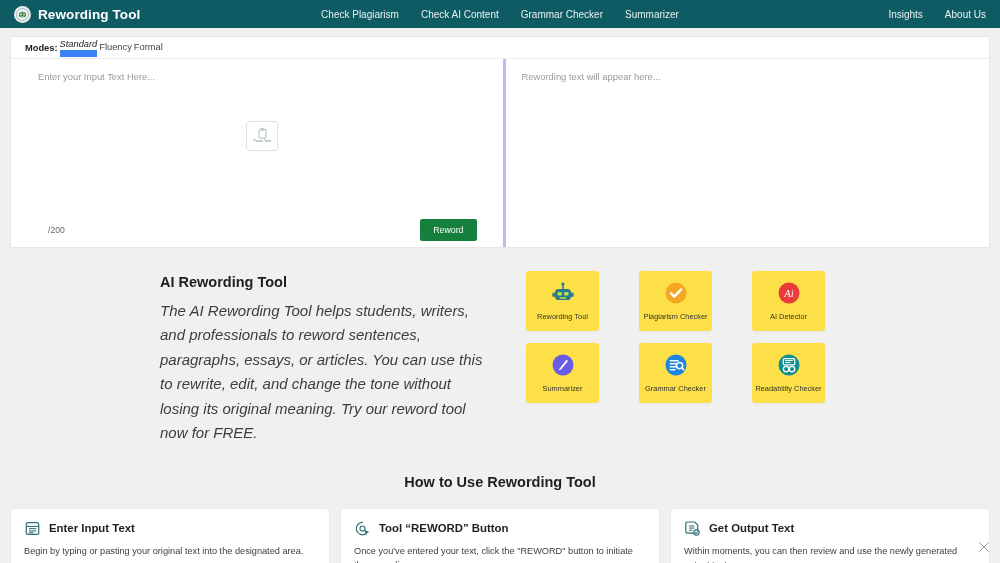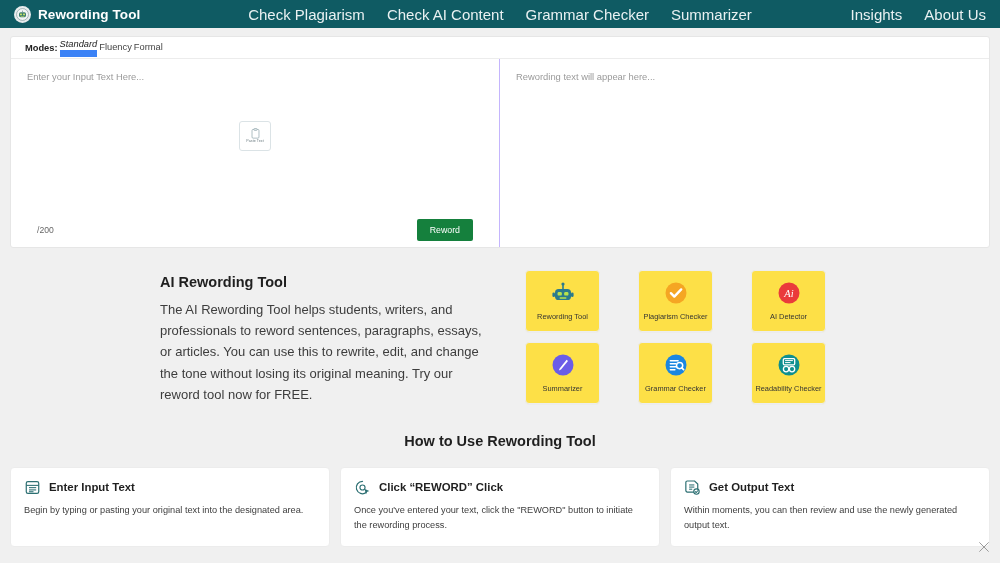--- a/index.html
+++ b/index.html
@@ -33,21 +33,21 @@
   }
   .nav-center {
     position: absolute; left: 50%; transform: translateX(-50%);
     display: flex; align-items: center; gap: 22px;
   }
   .nav-right {
     position: absolute; right: 14px;
     display: flex; align-items: center; gap: 22px;
   }
   .nav-link {
-    color: #e9f1f2; font-size: 15px; white-space: nowrap;
+    color: #e9f1f2; font-size: 10px; white-space: nowrap;
     text-decoration: none; cursor: pointer;
   }
 
   
   .editor {
     margin: 8px 10px 0 10px;
     background: #ffffff;
     border: 1px solid #e6e6e6;
     border-radius: 3px;
     height: 212px;
@@ -62,22 +62,22 @@
   }
   .modes-label { font-size: 9.3px; font-weight: bold; color: #222; }
   .mode-item {
     font-size: 9.3px; color: #444; cursor: pointer; padding-bottom: 1px;
   }
   .mode-item.active {
     color: #1b1b1b; border-bottom: 7px solid #3b82f6; font-style: italic;
   }
   .panes { flex: 1; display: flex; }
   .pane-left {
-    width: 50%; border-right: 1px solid #c4b5fd;
-    position: relative; display: flex; flex-direction: column;
+    width: 50%; border-right: 3px solid #c4b5fd;
+    position: relative; display: flex; flex-direction: column; margin-left: 11px;
   }
   .pane-right { width: 50%; position: relative; }
   .placeholder {
     font-size: 9.4px; color: #9a9a9a;
     padding: 12px 16px 0 16px;
   }
   .paste-btn {
     position: absolute; left: 50%; top: 62px; transform: translateX(-50%);
     width: 32px; height: 30px;
     border: 1px solid #dbe3e6; border-radius: 3px;
@@ -108,21 +108,21 @@
     margin: 22px 10px 0 10px;
     padding-left: 150px;
     gap: 10px;
   }
   .info-col { width: 330px; padding-top: 4px; }
   .info-title {
     font-size: 14.5px; font-weight: bold; color: #1f1f1f;
     margin-bottom: 9px;
   }
   .info-text {
-    font-size: 13px; color: #3d3d3d; line-height: 1.63;
+    font-size: 15px; color: #3d3d3d; line-height: 1.63; font-style: italic;
   }
   .tools-grid {
     display: grid;
     grid-template-columns: repeat(3, 75px);
     grid-auto-rows: 62px;
     gap: 10px 38px;
     margin-left: 25px;
   }
   .tool-card {
     background: #fde047;
@@ -324,21 +324,21 @@
     <div class="howto-card-text">Begin by typing or pasting your original text into the designated area.</div>
   </div>
 
   <div class="howto-card">
     <div class="howto-head">
       <svg width="17" height="17" viewBox="0 0 24 24">
         <path d="M12 3.2 a8.8 8.8 0 1 0 5.1 16" fill="none" stroke="#2c6f72" stroke-width="1.8" stroke-linecap="round"></path>
         <circle cx="12" cy="12" r="3.6" fill="none" stroke="#2c6f72" stroke-width="1.6"></circle>
         <path d="M14.6 13.6 L21.6 17.0 L18.2 18.2 L17.0 21.6 Z" fill="#2c6f72"></path>
       </svg>
-      <span class="howto-card-title">Click “REWORD” Click</span>
+      <span class="howto-card-title">Tool “REWORD” Button</span>
     </div>
     <div class="howto-card-text">Once you've entered your text, click the "REWORD" button to initiate the rewording process.</div>
   </div>
 
   <div class="howto-card">
     <div class="howto-head">
       <svg width="17" height="17" viewBox="0 0 24 24">
         <path d="M4.6 2.8 h10.4 l4.4 4.4 v9.2 a2 2 0 0 1 -2 2 h-12.8 a2 2 0 0 1 -2 -2 v-11.6 a2 2 0 0 1 2 -2 z" fill="none" stroke="#2c6f72" stroke-width="1.7"></path>
         <line x1="7.2" y1="8.4" x2="14.6" y2="8.4" stroke="#2c6f72" stroke-width="1.5"></line>
         <line x1="7.2" y1="11.4" x2="14.6" y2="11.4" stroke="#2c6f72" stroke-width="1.5"></line>

